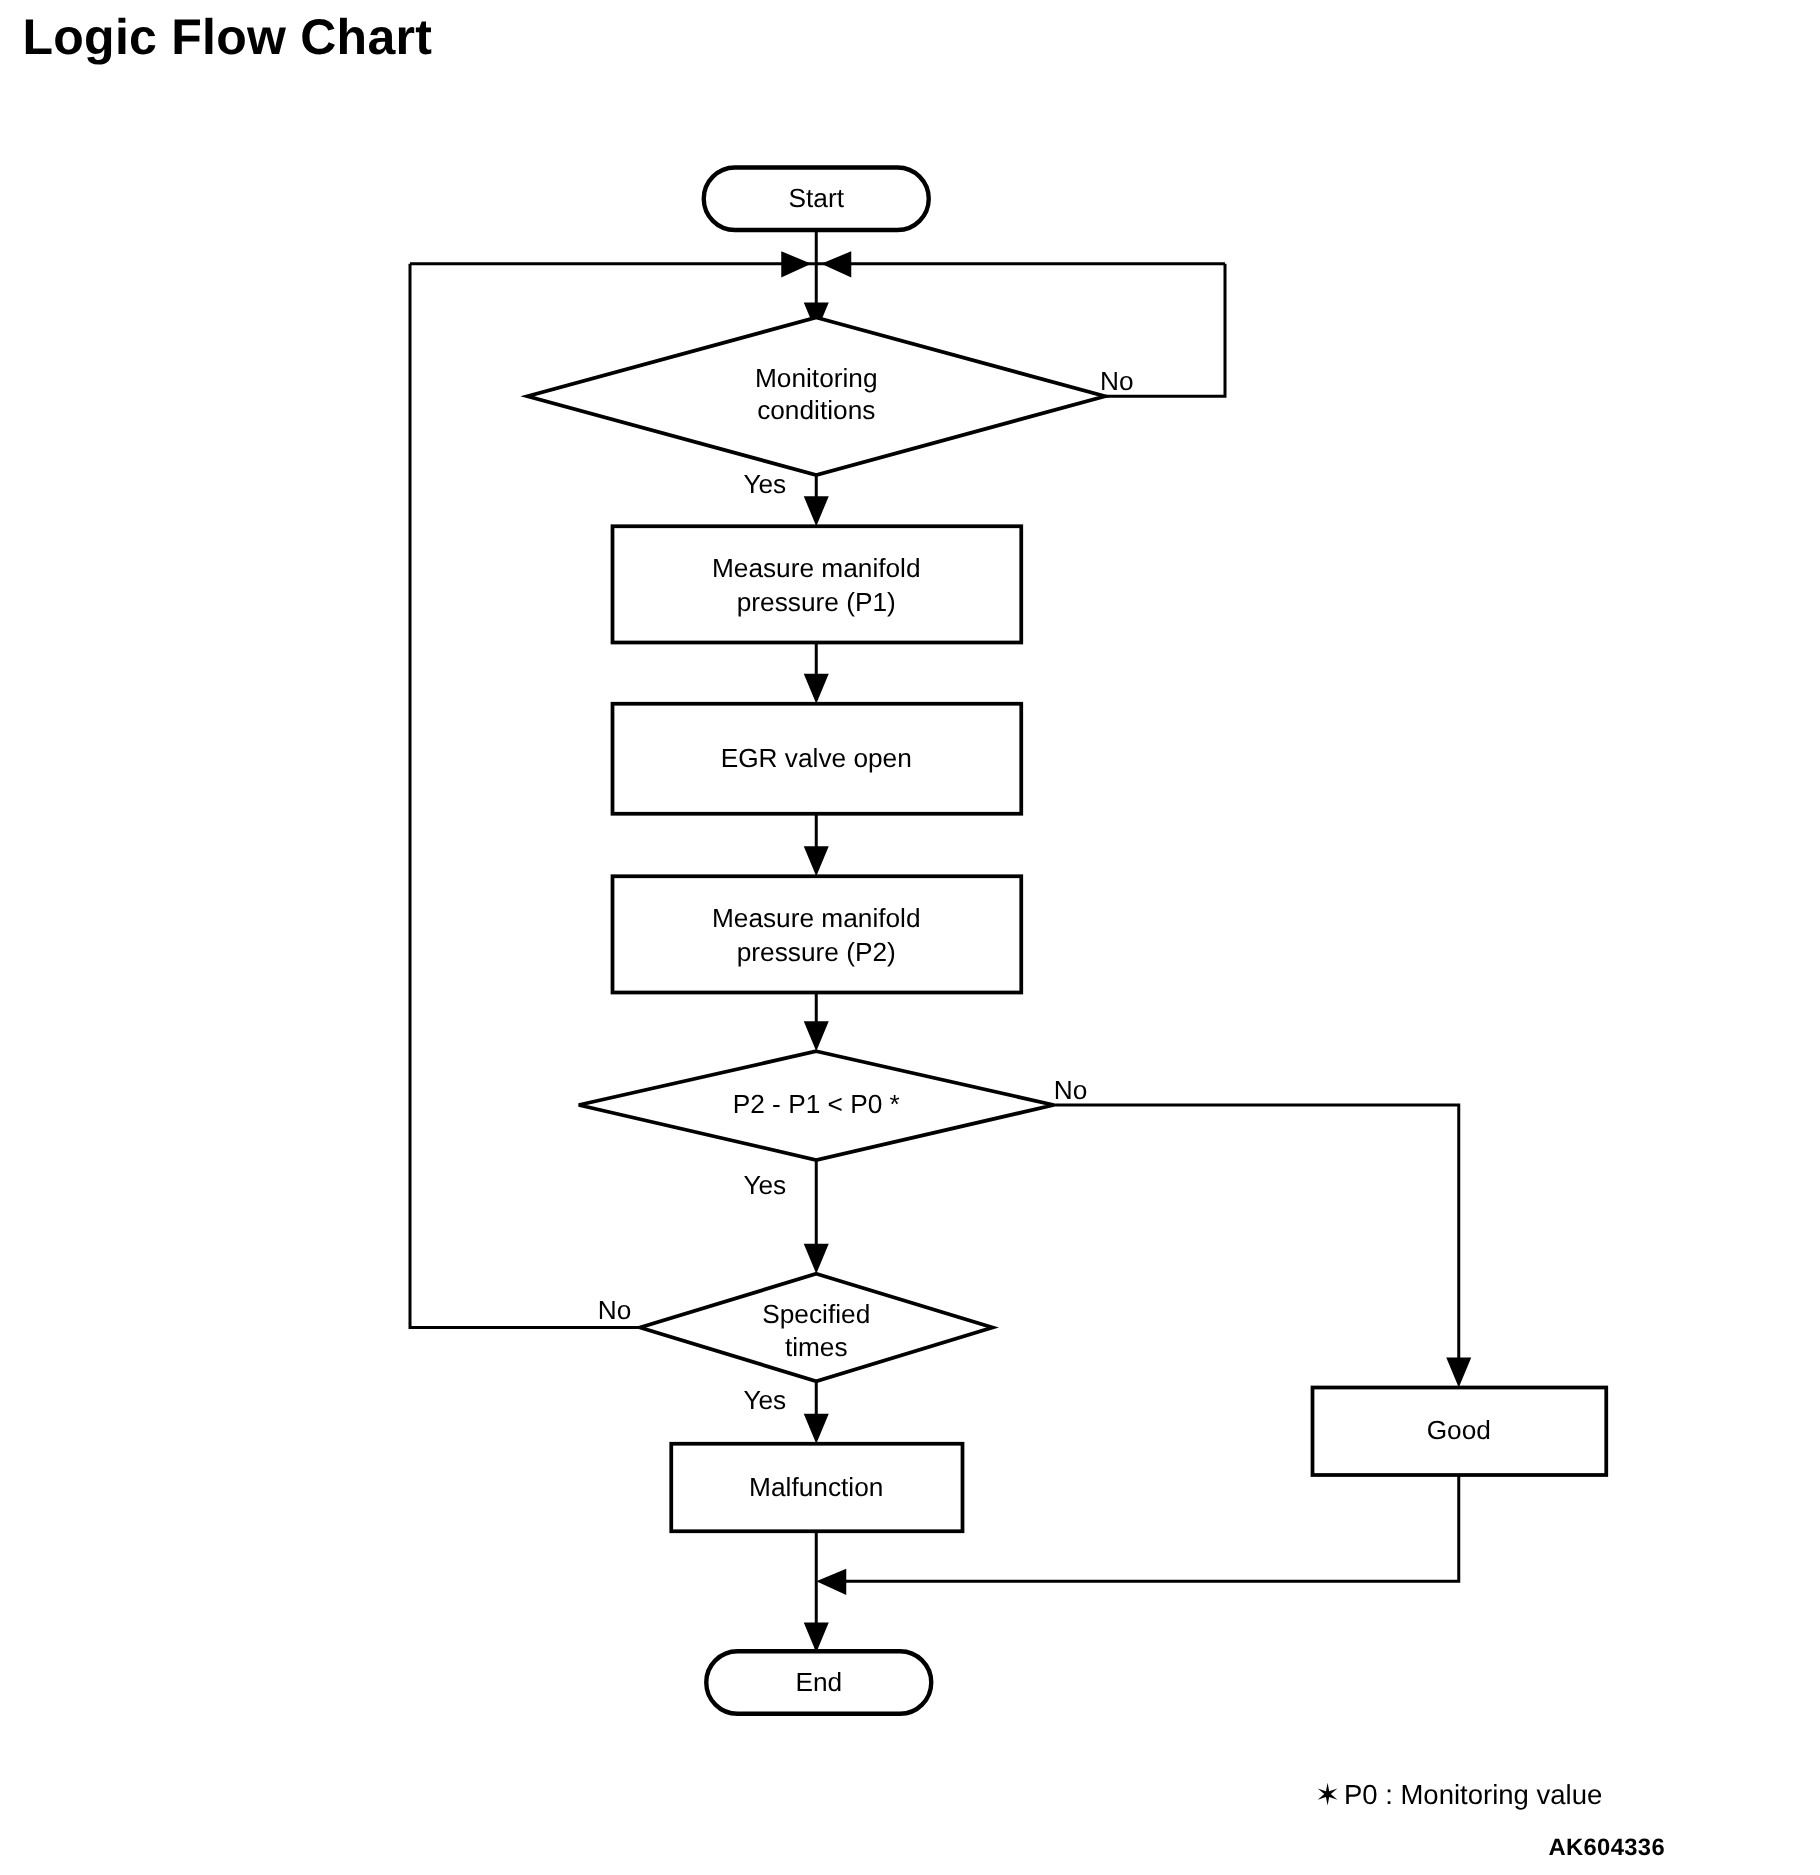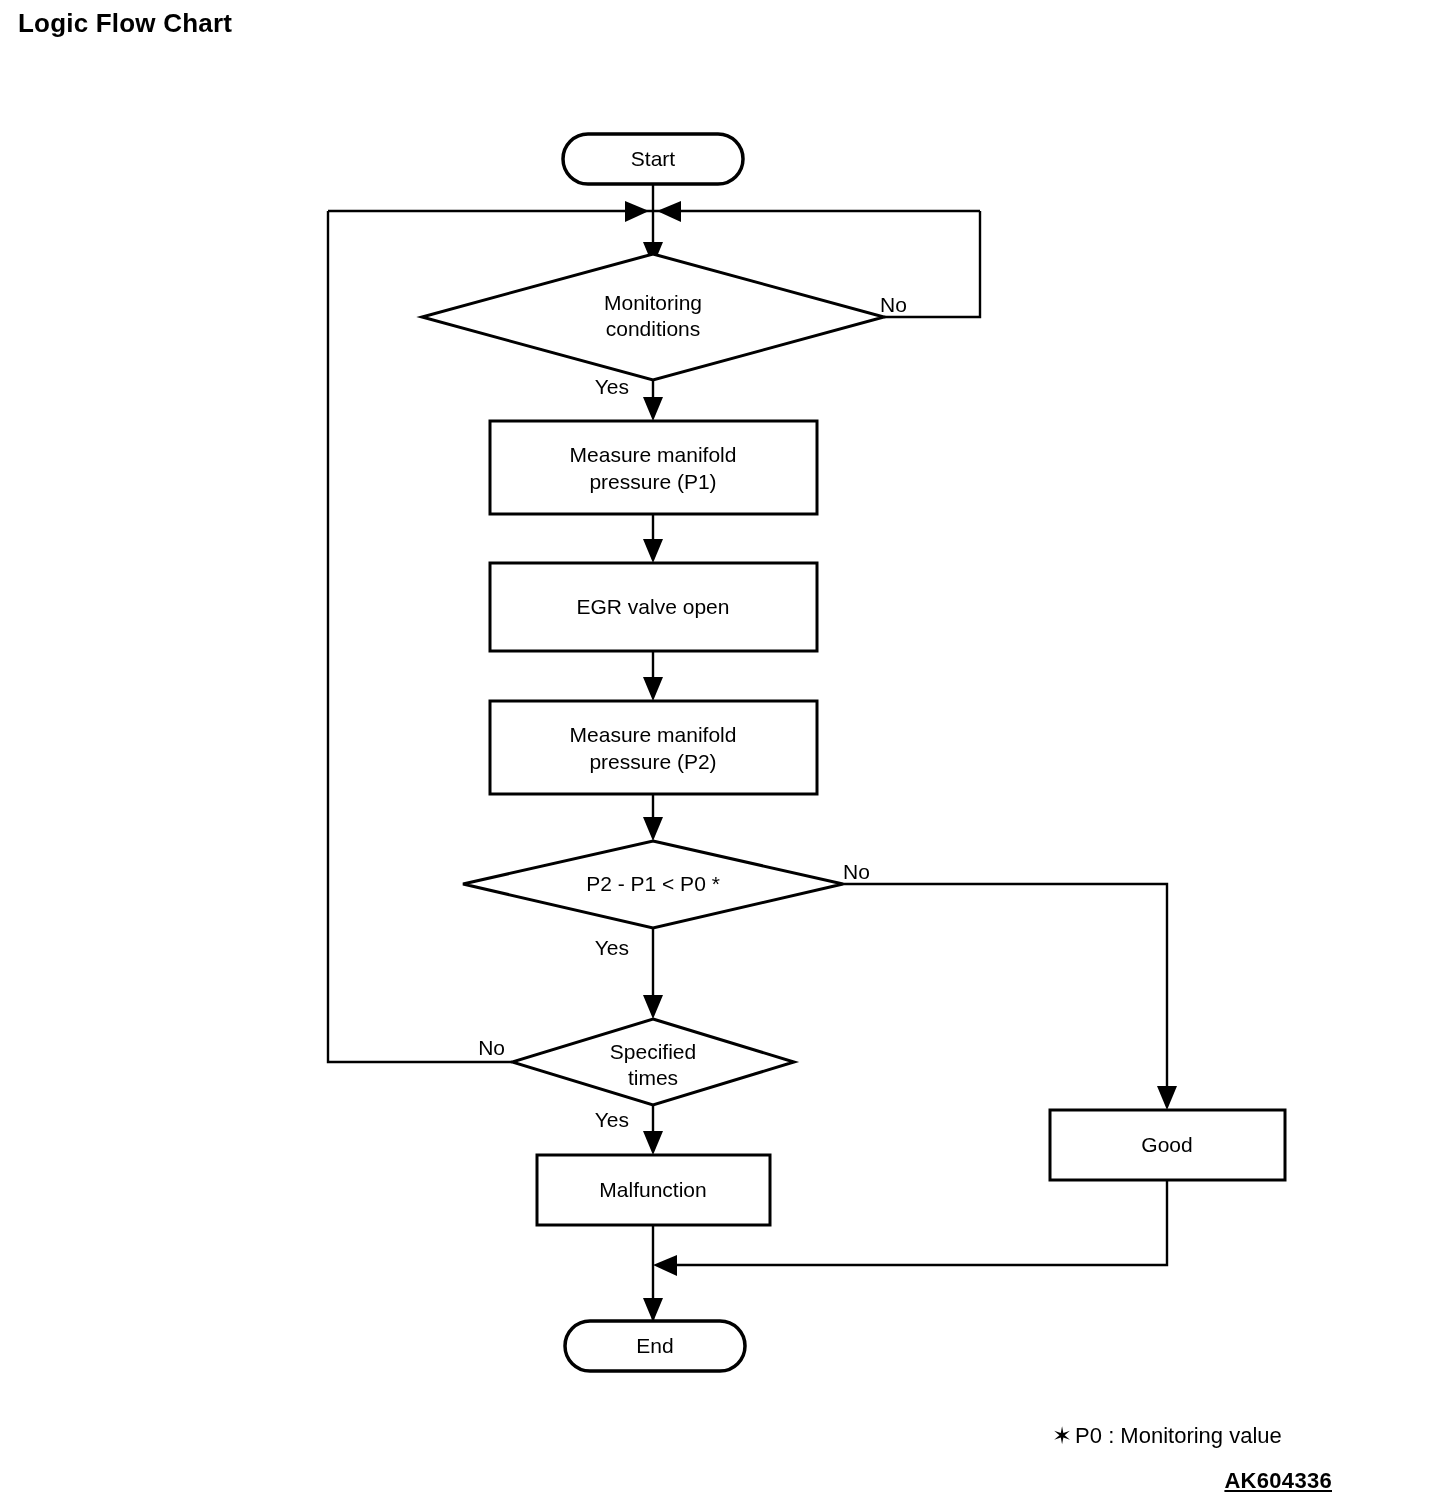--- a/index.html
+++ b/index.html
@@ -13,21 +13,21 @@
     height: 1500px;
     position: relative;
     font-family: "Liberation Sans", sans-serif;
     color: #000000;
     overflow: hidden;
   }
   #page-title {
     position: absolute;
     left: 18px;
     top: 8px;
-    font-size: 26px;
+    font-size: 40px;
     font-weight: bold;
     letter-spacing: 0.2px;
     white-space: nowrap;
   }
   #chart-svg {
     position: absolute;
     left: 0;
     top: 0;
     width: 1456px;
     height: 1500px;
@@ -74,26 +74,25 @@
   }
   #footnote .star {
     font-size: 24px;
     vertical-align: -1px;
     margin-right: 3px;
   }
   #figure-code {
     position: absolute;
     left: 1332px;
     top: 1468px;
-    font-size: 22px;
+    font-size: 19px;
     font-weight: bold;
     letter-spacing: 0.3px;
     white-space: nowrap;
     transform: translateX(-100%);
-    text-decoration: underline;
   }
 </style>
 </head>
 <body>
 
 <div id="page-title">Logic Flow Chart</div>
 
 <svg id="chart-svg" viewBox="0 0 1456 1500">
 
   <g>

